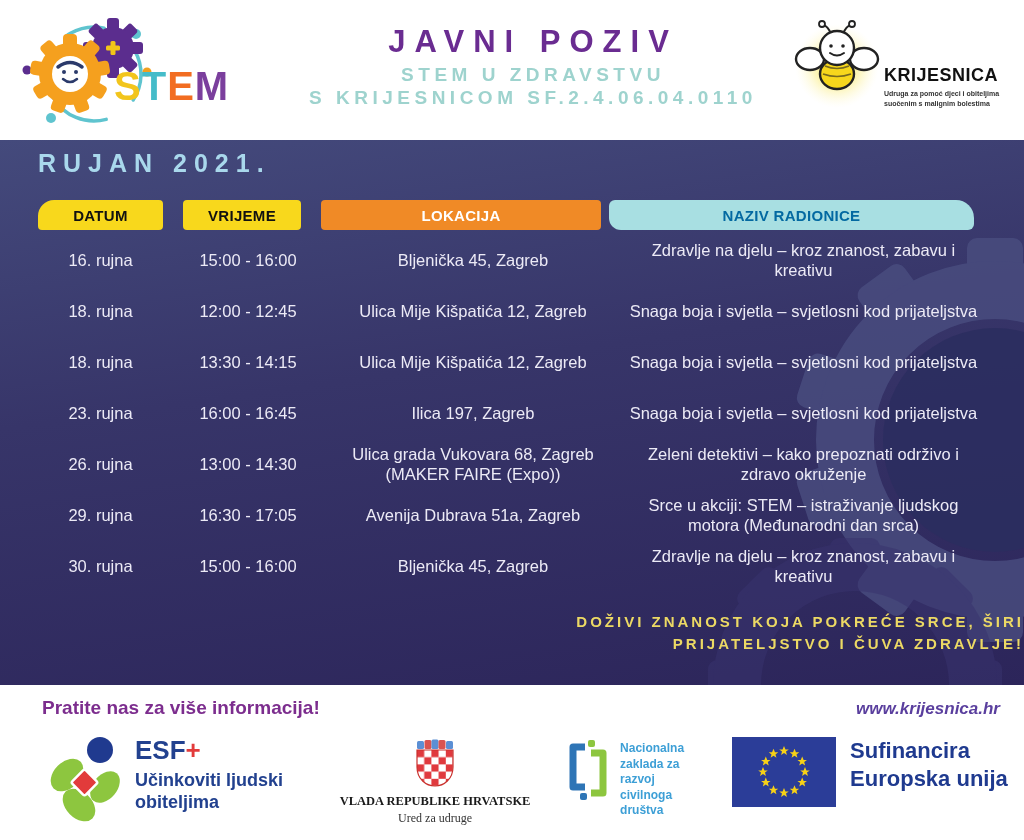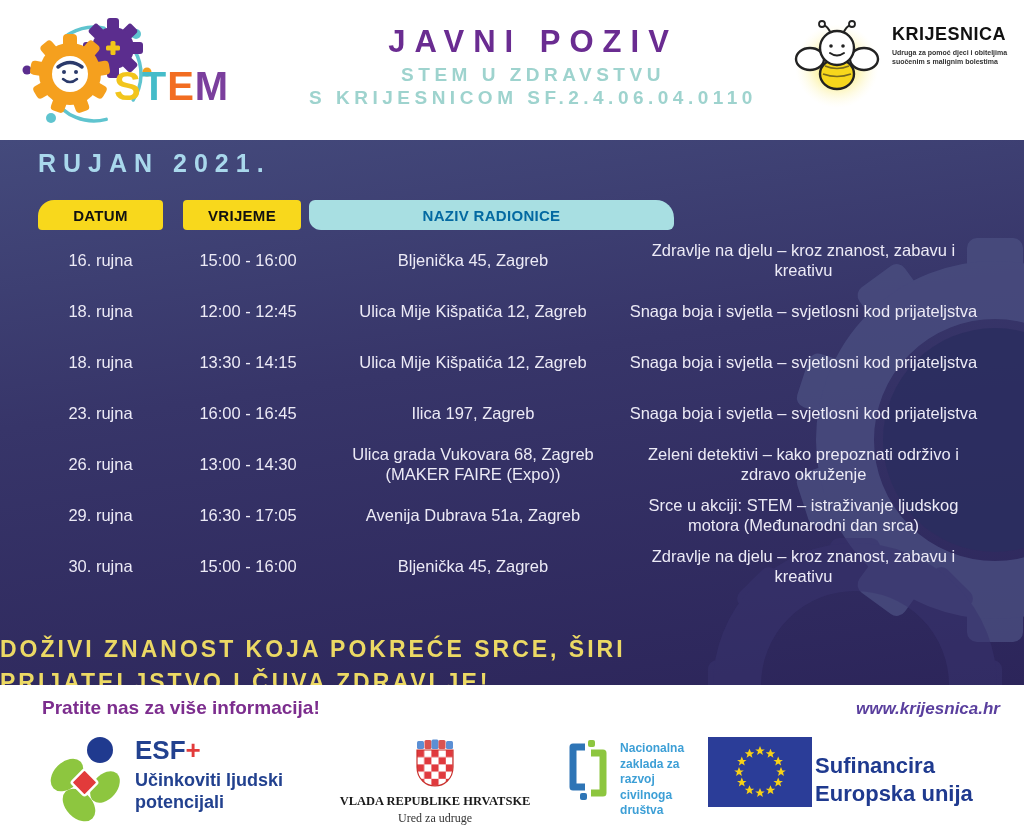--- a/index.html
+++ b/index.html
@@ -10,21 +10,21 @@
   .top { position:relative; height:140px; background:#fff; }
   .stem-logo { position:absolute; left:18px; top:10px; width:200px; height:118px; }
   .stem-word { position:absolute; left:96px; top:54px; font-size:40px; font-weight:800; letter-spacing:1px; }
   .stem-word .l0{color:#f2c51c}.stem-word .l1{color:#45bcc9}.stem-word .l2{color:#f26d21}.stem-word .l3{color:#7b3f9d}
 
   .title-block { position:absolute; left:222px; right:180px; top:24px; text-align:center; }
   .main-title { font-size:31px; font-weight:700; letter-spacing:9px; color:#6a2c91; }
   .subtitle { font-size:19px; font-weight:700; letter-spacing:4.5px; color:#9ed3ce; margin-top:4px; }
   .subtitle.second { margin-top:1px; }
 
-  .krijesnica { position:absolute; right:16px; top:16px; width:216px; display:flex; align-items:flex-start; gap:8px; }
+  .krijesnica { position:absolute; right:16px; top:16px; width:216px; display:flex; align-items:flex-end; }
   .kri-text { padding-top:8px; }
   .kri-name { font-size:18px; font-weight:800; color:#111; letter-spacing:0.5px; }
   .kri-tag { font-size:7px; font-weight:700; color:#333; line-height:1.35; margin-top:3px; }
 
   
   .board { position:relative; height:545px; background:linear-gradient(172deg,#444a7c 0%,#373569 42%,#2c255a 100%); overflow:hidden; }
   .wm { position:absolute; top:0; left:0; pointer-events:none; }
   .board-content { position:relative; z-index:2; }
 
   .month-title { margin:9px 0 0 38px; font-size:25px; font-weight:700; letter-spacing:7px; color:#a9d8ec; }
@@ -37,39 +37,39 @@
   .pill.c3 { width:365px; margin-left:8px;  background:#a8dfe2; color:#0369a1; border-radius:6px 18px 6px 12px; }
 
   .tbody { margin-top:5px; }
   .trow { display:flex; align-items:center; min-height:51px; }
   .cell { text-align:center; color:#eceaf6; font-size:16.5px; line-height:1.16; }
   .cell.c0 { width:125px; margin-left:38px; }
   .cell.c1 { width:130px; margin-left:20px; }
   .cell.c2 { width:280px; margin-left:20px; }
   .cell.c3 { width:365px; margin-left:8px; }
 
-  .tagline { margin-top:41px; text-align:left; color:#ecd964; font-weight:700; font-size:23px; letter-spacing:3px; line-height:1.45; }
+  .tagline { margin-top:19px; text-align:right; color:#ecd964; font-weight:700; font-size:15px; letter-spacing:3px; line-height:1.45; }
 
   
   .foot { position:relative; height:144px; background:#fff; }
   .follow { position:absolute; left:42px; top:12px; font-size:19px; font-weight:700; color:#7c2d8e; }
   .website { position:absolute; right:24px; top:14px; font-size:17px; font-weight:700; font-style:italic; color:#5a3f9e; text-decoration:none; }
 
   .logos { position:absolute; left:0; right:0; top:50px; display:flex; align-items:flex-start; }
   .logo-esf { margin-left:45px; display:flex; gap:10px; align-items:flex-start; }
   .esf-text { padding-top:2px; }
   .esf-title { font-size:26px; font-weight:700; color:#22418f; line-height:1; }
   .esf-title .plus { color:#e23b3b; }
   .esf-line { font-size:18px; font-weight:700; color:#22418f; line-height:1.2; }
   .logo-vlada { margin-left:52px; width:200px; display:flex; flex-direction:column; align-items:center; padding-top:4px; }
   .vlada-l1 { font-family:"Liberation Serif", serif; font-size:12.5px; font-weight:700; color:#1a1a1a; margin-top:5px; white-space:nowrap; }
   .vlada-l2 { font-family:"Liberation Serif", serif; font-size:12px; color:#333; margin-top:2px; }
   .logo-zaklada { margin-left:28px; display:flex; gap:9px; align-items:flex-start; padding-top:4px; }
   .zak-lines { font-size:12px; font-weight:700; color:#3d9fd6; line-height:1.3; padding-top:2px; }
-  .logo-eu { margin-left:24px; display:flex; gap:3px; align-items:flex-end; padding-top:2px; }
+  .logo-eu { margin-left:48px; display:flex; gap:14px; align-items:flex-start; padding-top:2px; }
   .eu-text { font-size:22px; font-weight:700; color:#1f3a8f; line-height:1.25; }
 </style>
 </head>
 <body>
 
 <div class="poster">
 
   <header class="top">
 
     <div class="stem-logo">
@@ -196,20 +196,21 @@
         <circle cx="855" cy="545" r="118" fill="none" stroke="#39336e" stroke-width="48"></circle>
       </g>
     </svg>
 
     <div class="board-content">
       <h2 class="month-title">RUJAN 2021.</h2>
 
       <div class="thead">
         <div class="pill c0">DATUM</div>
         <div class="pill c1">VRIJEME</div>
+        <div class="pill c2">LOKACIJA</div>
         <div class="pill c3">NAZIV RADIONICE</div>
       </div>
 
       <div class="tbody">
         <div class="trow">
           <div class="cell c0">16. rujna</div>
           <div class="cell c1">15:00 - 16:00</div>
           <div class="cell c2">Bljenička 45, Zagreb</div>
           <div class="cell c3">Zdravlje na djelu – kroz znanost, zabavu i kreativu</div>
         </div>
@@ -270,21 +271,21 @@
           <g fill="#8dc63f">
             <ellipse cx="22" cy="40" rx="19" ry="13" transform="rotate(-45 22 40)"></ellipse>
             <ellipse cx="34" cy="70" rx="19" ry="13" transform="rotate(45 34 70)"></ellipse>
             <ellipse cx="60" cy="52" rx="18" ry="12" transform="rotate(-50 60 52)"></ellipse>
           </g>
           <rect x="30" y="38" width="19" height="19" rx="2" transform="rotate(45 39.5 47.5)" fill="#e23b3b" stroke="#fff" stroke-width="2.5"></rect>
         </svg>
         <div class="esf-text">
           <div class="esf-title"><span>ESF</span><span class="plus">+</span></div>
           <div class="esf-line" style="margin-top:7px">Učinkoviti ljudski</div>
-          <div class="esf-line">potencijali</div>
+          <div class="esf-line">obiteljima</div>
         </div>
       </div>
 
       <div class="logo-vlada">
         <svg width="44" height="50" viewBox="0 0 44 50">
           <defs>
             <pattern id="cb" width="14.4" height="14.4" patternUnits="userSpaceOnUse" x="4" y="11">
               <rect width="14.4" height="14.4" fill="#fff"></rect>
               <rect width="7.2" height="7.2" fill="#e0393e"></rect>
               <rect x="7.2" y="7.2" width="7.2" height="7.2" fill="#e0393e"></rect>

